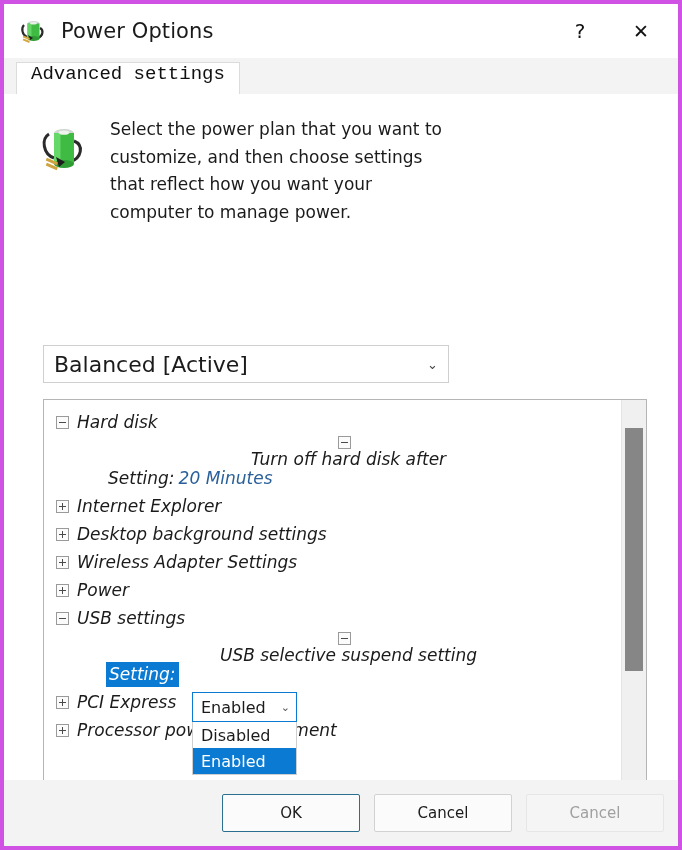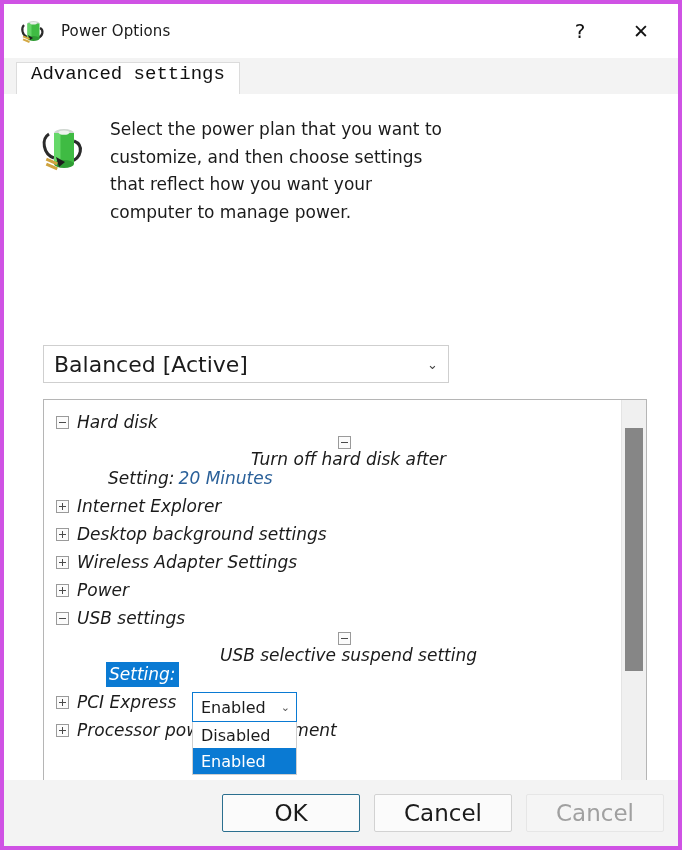--- a/index.html
+++ b/index.html
@@ -37,21 +37,21 @@
     position: relative;
   }
   .app-icon {
     width: 32px; height: 32px;
     margin-left: 14px;
     position: relative;
     flex: 0 0 auto;
   }
   .title-text {
     font-family: "DejaVu Sans", sans-serif;
-    font-size: 15px;
+    font-size: 21px;
     color: #1a1a1a;
     margin-left: 11px;
     letter-spacing: 0.1px;
   }
   .title-buttons {
     margin-left: auto;
     display: flex;
     height: 100%;
   }
   .tb-btn {
@@ -304,21 +304,21 @@
     gap: 14px;
   }
   .btn {
     width: 138px;
     height: 38px;
     box-sizing: border-box;
     display: flex;
     align-items: center;
     justify-content: center;
     font-family: "DejaVu Sans", sans-serif;
-    font-size: 23px;
+    font-size: 15px;
     background: #fbfbfb;
     border: 1px solid #d2d2d2;
     color: #1b1b1b;
     border-radius: 2px;
   }
   .btn.primary {
     border: 1px solid #2b6f8f;
     background: #fbfbfb;
   }
   .btn.disabled {

